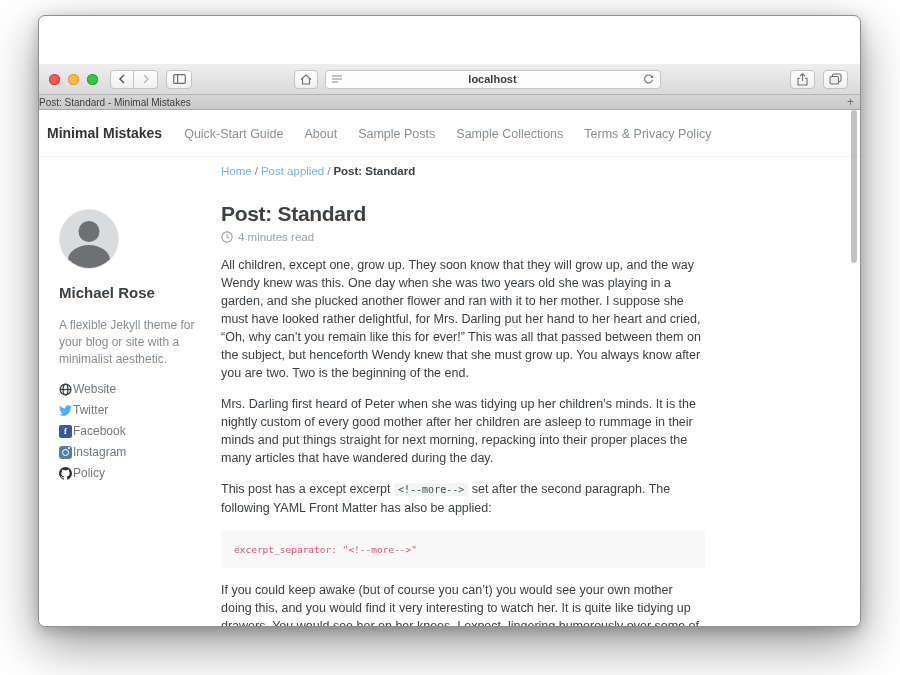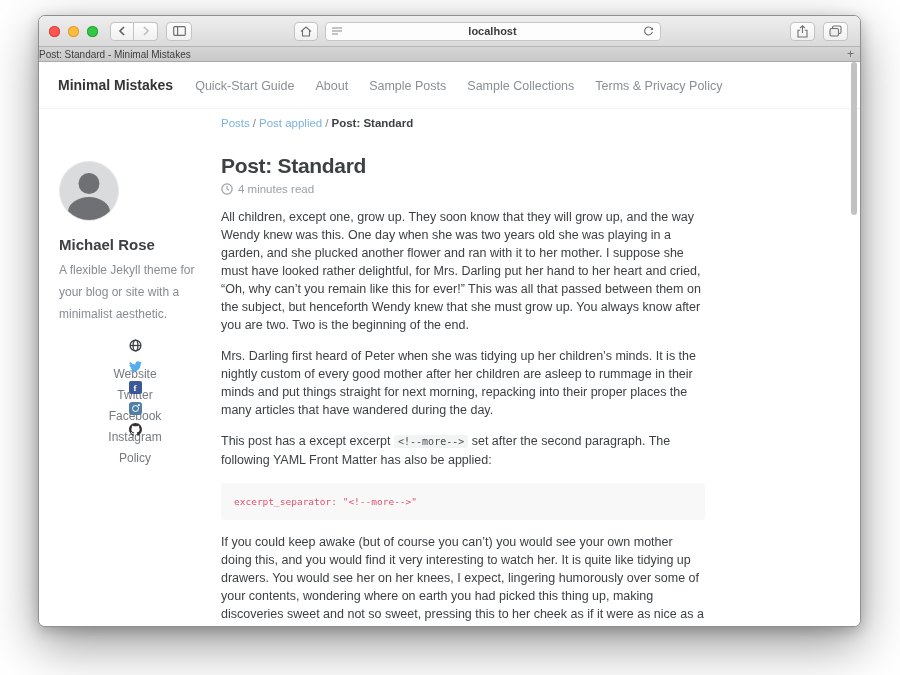--- a/index.html
+++ b/index.html
@@ -8,21 +8,21 @@
   
   .window{
     position:absolute; left:38px; top:15px; width:823px; height:612px;
     border-radius:7px; border:1px solid #8f8f8f;
     box-shadow:0 18px 50px rgba(0,0,0,.40), 0 4px 14px rgba(0,0,0,.22);
     overflow:hidden; background:#fff;
   }
   .toolbar{
     height:31px; background:linear-gradient(#eeeeee,#dadada);
     border-bottom:1px solid #b4b4b4;
-    display:flex; align-items:center;
+    display:flex; align-items:center;margin-top:48px;
   }
   .traffic{ display:flex; gap:8px; margin-left:10px; }
   .light{ width:11px; height:11px; border-radius:50%; }
   .light.red{ background:#fc5753; box-shadow:inset 0 0 0 1px #df3e3a; }
   .light.yellow{ background:#fdbc40; box-shadow:inset 0 0 0 1px #de9c2e; }
   .light.green{ background:#33c748; box-shadow:inset 0 0 0 1px #27a532; }
 
   .tb-btn{
     height:19px; background:linear-gradient(#fefefe,#f0f0f0);
     border:1px solid #c3c3c3; border-radius:4px;
@@ -56,21 +56,21 @@
 
   
   .viewport{ position:relative; height:565px; background:#fff; overflow:hidden; }
 
   .scroll-thumb{
     position:absolute; right:3px; top:0px; width:6px; height:153px;
     background:#c2c2c2; border-radius:4px; z-index:9;
   }
 
   .masthead{
-    height:47px; display:flex; align-items:center; padding-left:19px;
+    height:47px; display:flex; align-items:center; padding-left:8px;
     border-bottom:1px solid #f2f3f3; background:#fff;
   }
   .brand{ font-size:14px; font-weight:bold; color:#343434; }
   .nav{ display:flex; gap:21px; margin-left:22px; list-style:none; }
   .nav a{ font-size:12.5px; color:#898f94; text-decoration:none; }
 
   .breadcrumb{ position:absolute; left:182px; top:55px; font-size:11.5px; color:#6f777d; }
   .breadcrumb a{ color:#7cb2de; text-decoration:none; }
   .breadcrumb .current{ font-weight:bold; color:#3d4144; }
   .breadcrumb .sep{ color:#82868a; margin:0 3px; }
@@ -80,23 +80,23 @@
   .avatar{
     width:60px; height:60px; border-radius:50%;
     background:#d9dbdd; border:1px solid #e6e6e6;
     position:relative; overflow:hidden;
   }
   .avatar .head{ position:absolute; left:50%; top:11px; transform:translateX(-50%);
     width:21px; height:21px; border-radius:50%; background:#6e7073; }
   .avatar .torso{ position:absolute; left:50%; top:35px; transform:translateX(-50%);
     width:42px; height:30px; border-radius:50% 50% 0 0; background:#6e7073; }
   .author-name{ margin-top:15px; font-size:15px; font-weight:bold; color:#3d4144; }
-  .author-bio{ margin-top:6px; font-size:12px; line-height:22px; color:#878d92; width:148px; }
+  .author-bio{ margin-top:16px; font-size:12px; line-height:17px; color:#878d92; width:148px; }
   .author-links{ margin-top:14px; list-style:none; }
-  .author-links li{ display:flex; align-items:center; gap:15px; margin-bottom:7px; height:14px;flex-direction:column; }
+  .author-links li{ display:flex; align-items:center; gap:1px; margin-bottom:7px; height:14px; }
   .author-links a{ font-size:12px; color:#74797e; text-decoration:none; }
   .li-icon{ width:13px; height:13px; display:flex; align-items:center; justify-content:center; flex:0 0 13px; }
   .icon-fb{ background:#3b5998; border-radius:2px; color:#fff; font-size:9px; font-weight:bold; font-family:"Liberation Serif",serif; }
   .icon-ig{ background:#517fa4; border-radius:3px; position:relative; }
   .icon-ig::before{ content:""; position:absolute; left:3px; top:3px; width:5px; height:5px;
      border:1.4px solid #fff; border-radius:50%; }
   .icon-ig::after{ content:""; position:absolute; right:1.8px; top:1.8px; width:1.8px; height:1.8px;
      background:#fff; border-radius:50%; }
 
   
@@ -190,21 +190,21 @@
       <ul class="nav">
         <li><a href="#">Quick-Start Guide</a></li>
         <li><a href="#">About</a></li>
         <li><a href="#">Sample Posts</a></li>
         <li><a href="#">Sample Collections</a></li>
         <li><a href="#">Terms &amp; Privacy Policy</a></li>
       </ul>
     </header>
 
     <nav class="breadcrumb">
-      <a href="#">Posts</a><span class="sep">/</span><a href="#">Post applied</a><span class="sep">/</span><span class="current">Post: Standard</span>
+      <a href="#">Home</a><span class="sep">/</span><a href="#">Post applied</a><span class="sep">/</span><span class="current">Post: Standard</span>
     </nav>
 
     <aside class="authorbox">
       <div class="avatar">
         <div class="head"></div>
         <div class="torso"></div>
       </div>
       <div class="author-name">Michael Rose</div>
       <div class="author-bio">A flexible Jekyll theme for your blog or site with a minimalist aesthetic.</div>
       <ul class="author-links">

